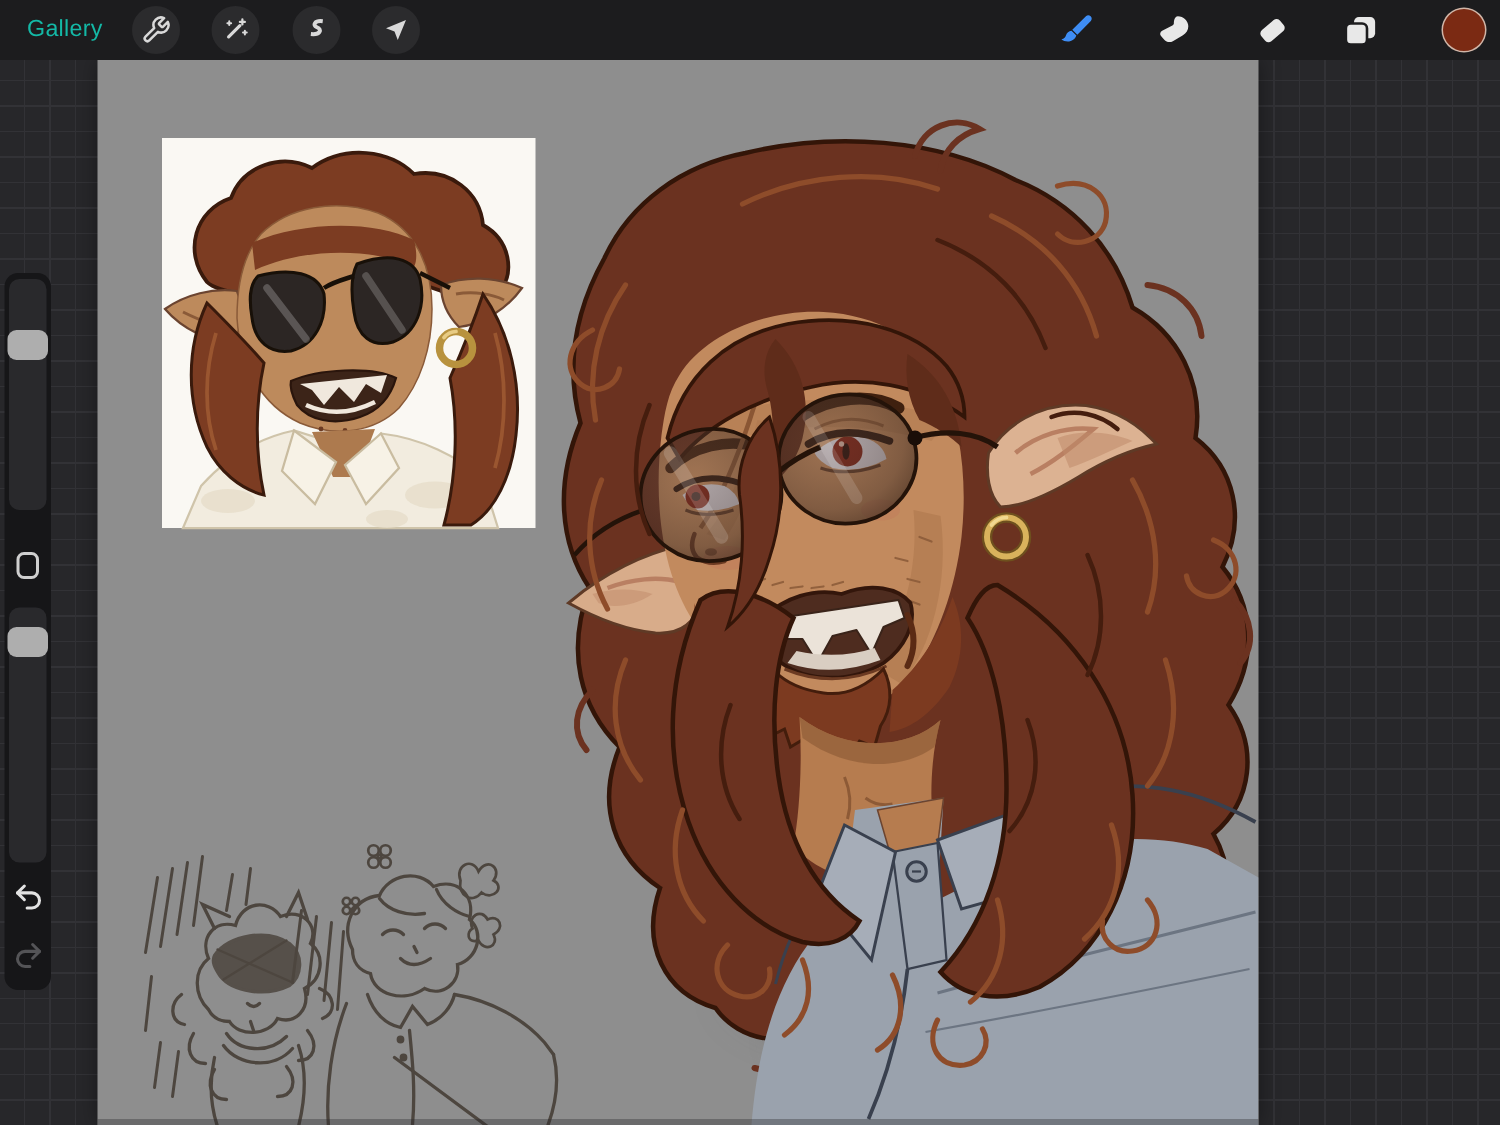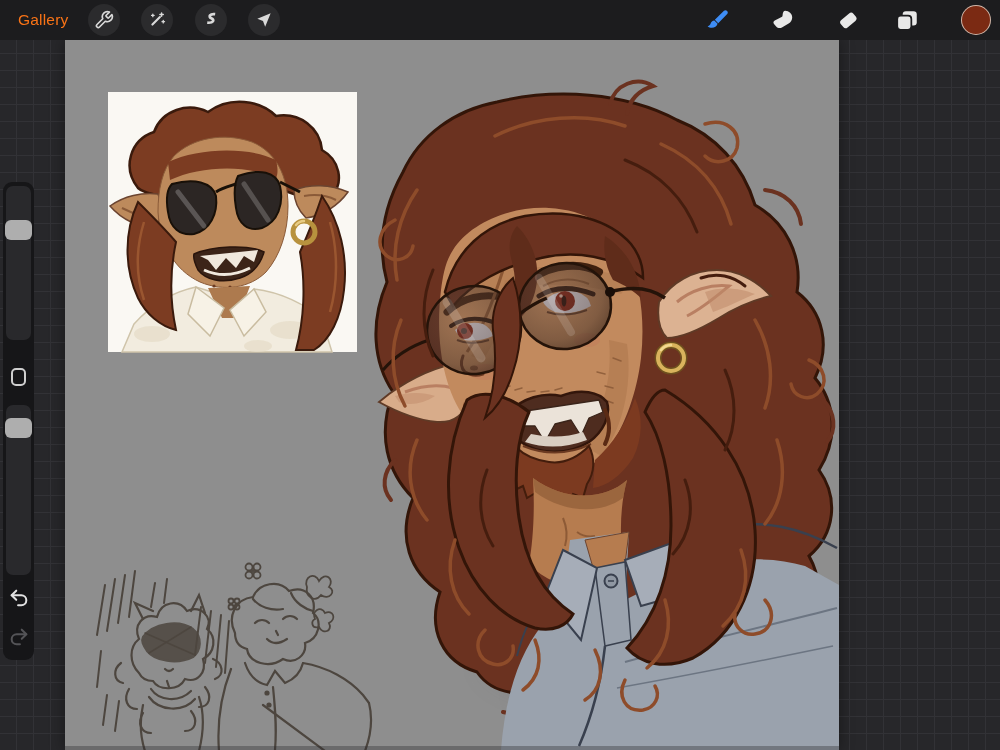--- a/index.html
+++ b/index.html
@@ -11,21 +11,21 @@
       repeating-linear-gradient(0deg, transparent 0 16px, #323236 16px 17px),
       repeating-linear-gradient(90deg, transparent 0 16px, #323236 16px 17px);
   }
   
   .topbar{
     position:absolute;left:0;top:0;width:1000px;height:40px;
     background:#1c1c1e;z-index:30;
   }
   .gallery-label{
     position:absolute;left:18px;top:0;height:40px;line-height:40px;
-    color:#f97316;font-size:15.5px;letter-spacing:.2px;cursor:default;
+    color:#14b8a6;font-size:15.5px;letter-spacing:.2px;cursor:default;
   }
   .tb-circle{
     position:absolute;top:4px;width:32px;height:32px;border-radius:50%;
     background:#2b2b2d;display:flex;align-items:center;justify-content:center;
   }
   .tb-plain{
     position:absolute;top:4px;width:32px;height:32px;
     display:flex;align-items:center;justify-content:center;
   }
   .color-swatch{

